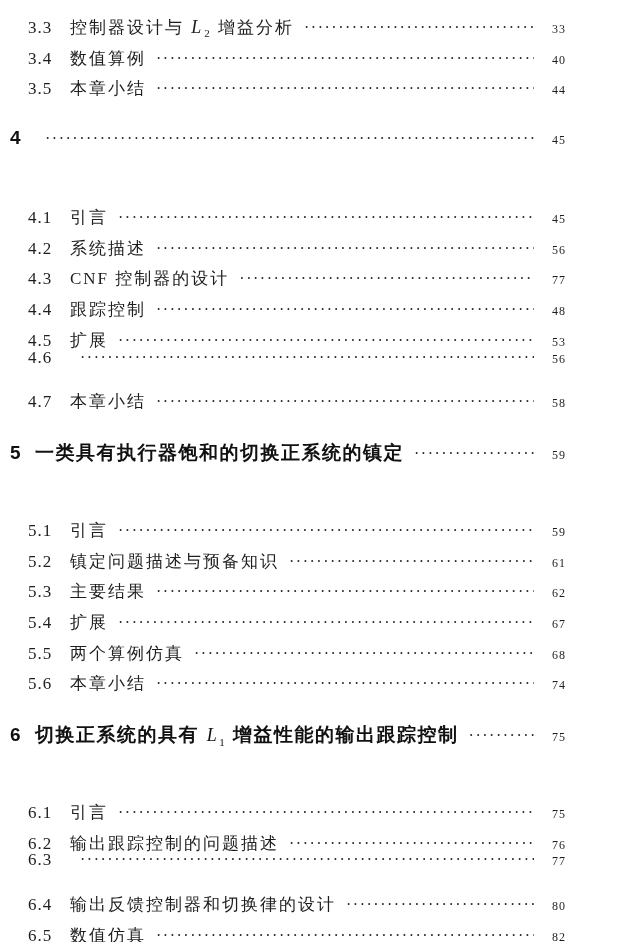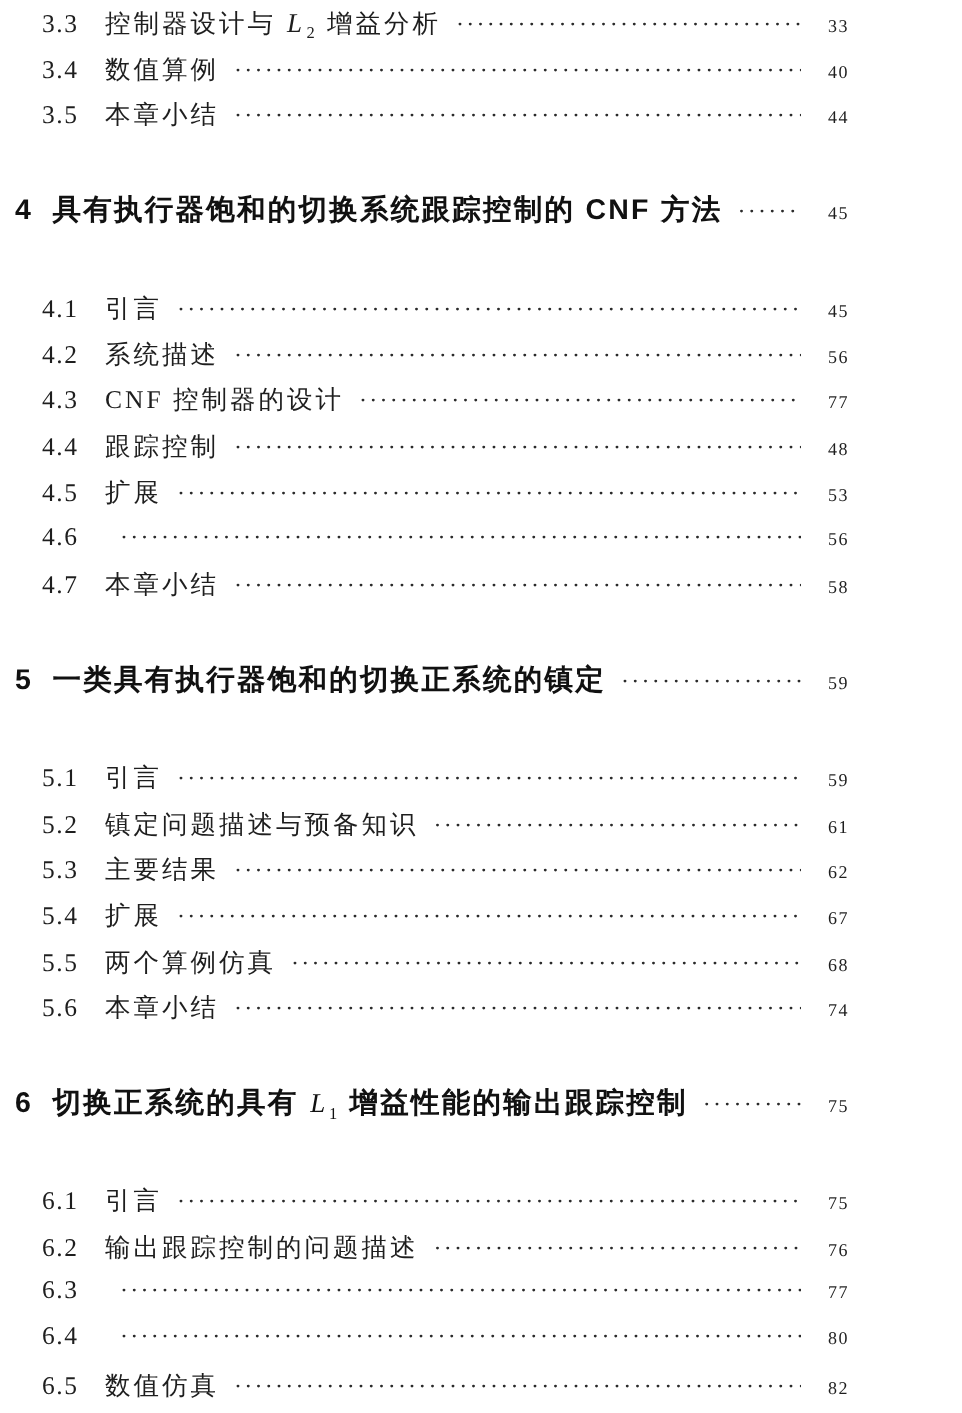--- a/index.html
+++ b/index.html
@@ -15,21 +15,21 @@
     align-items: baseline;
     height: 30.7px;
     white-space: nowrap;
   }
   .row.sec { padding-left: 18px; font-size: 17px; }
   .sec .num {
     width: 42px; flex: 0 0 42px;
     font-family: "Liberation Serif", serif;
     letter-spacing: 1px;
   }
-  .sec .title { letter-spacing: 2px; }
+  .sec .title { letter-spacing: 2px; margin-top: 12px; }
 
   .chapter { margin-top: 31px; }
   .chapter-heading {
     display: flex; align-items: baseline;
     height: 30px; white-space: nowrap;
     font-family: "Liberation Sans", sans-serif;
     font-weight: bold; font-size: 19px; color: #111;
   }
   .chapter-heading .num { width: 25px; flex: 0 0 25px; }
   .chapter-heading .title { letter-spacing: 1.5px; }
@@ -91,21 +91,20 @@
       <span class="num">3.5</span>
       <span class="title">本章小结</span>
       <span class="leader">····························································································································································································································</span>
       <span class="pagenum">44</span>
     </div>
   </section>
 
   <section class="chapter">
     <div class="chapter-heading">
       <span class="num">4</span>
-      <span class="title">具有执行器饱和的切换系统跟踪控制的 CNF 方法</span>
       <span class="leader">····························································································································································································································</span>
       <span class="pagenum">45</span>
     </div>
     <div class="chapter-sections">
       <div class="row sec">
         <span class="num">4.1</span>
         <span class="title">引言</span>
         <span class="leader">····························································································································································································································</span>
         <span class="pagenum">45</span>
       </div>
@@ -214,20 +213,21 @@
         <span class="leader">····························································································································································································································</span>
         <span class="pagenum">76</span>
       </div>
       <div class="row sec">
         <span class="num">6.3</span>
         <span class="leader">····························································································································································································································</span>
         <span class="pagenum">77</span>
       </div>
       <div class="row sec">
         <span class="num">6.4</span>
+        <span class="title">输出反馈控制器和切换律的设计</span>
         <span class="leader">····························································································································································································································</span>
         <span class="pagenum">80</span>
       </div>
       <div class="row sec">
         <span class="num">6.5</span>
         <span class="title">数值仿真</span>
         <span class="leader">····························································································································································································································</span>
         <span class="pagenum">82</span>
       </div>
     </div>

